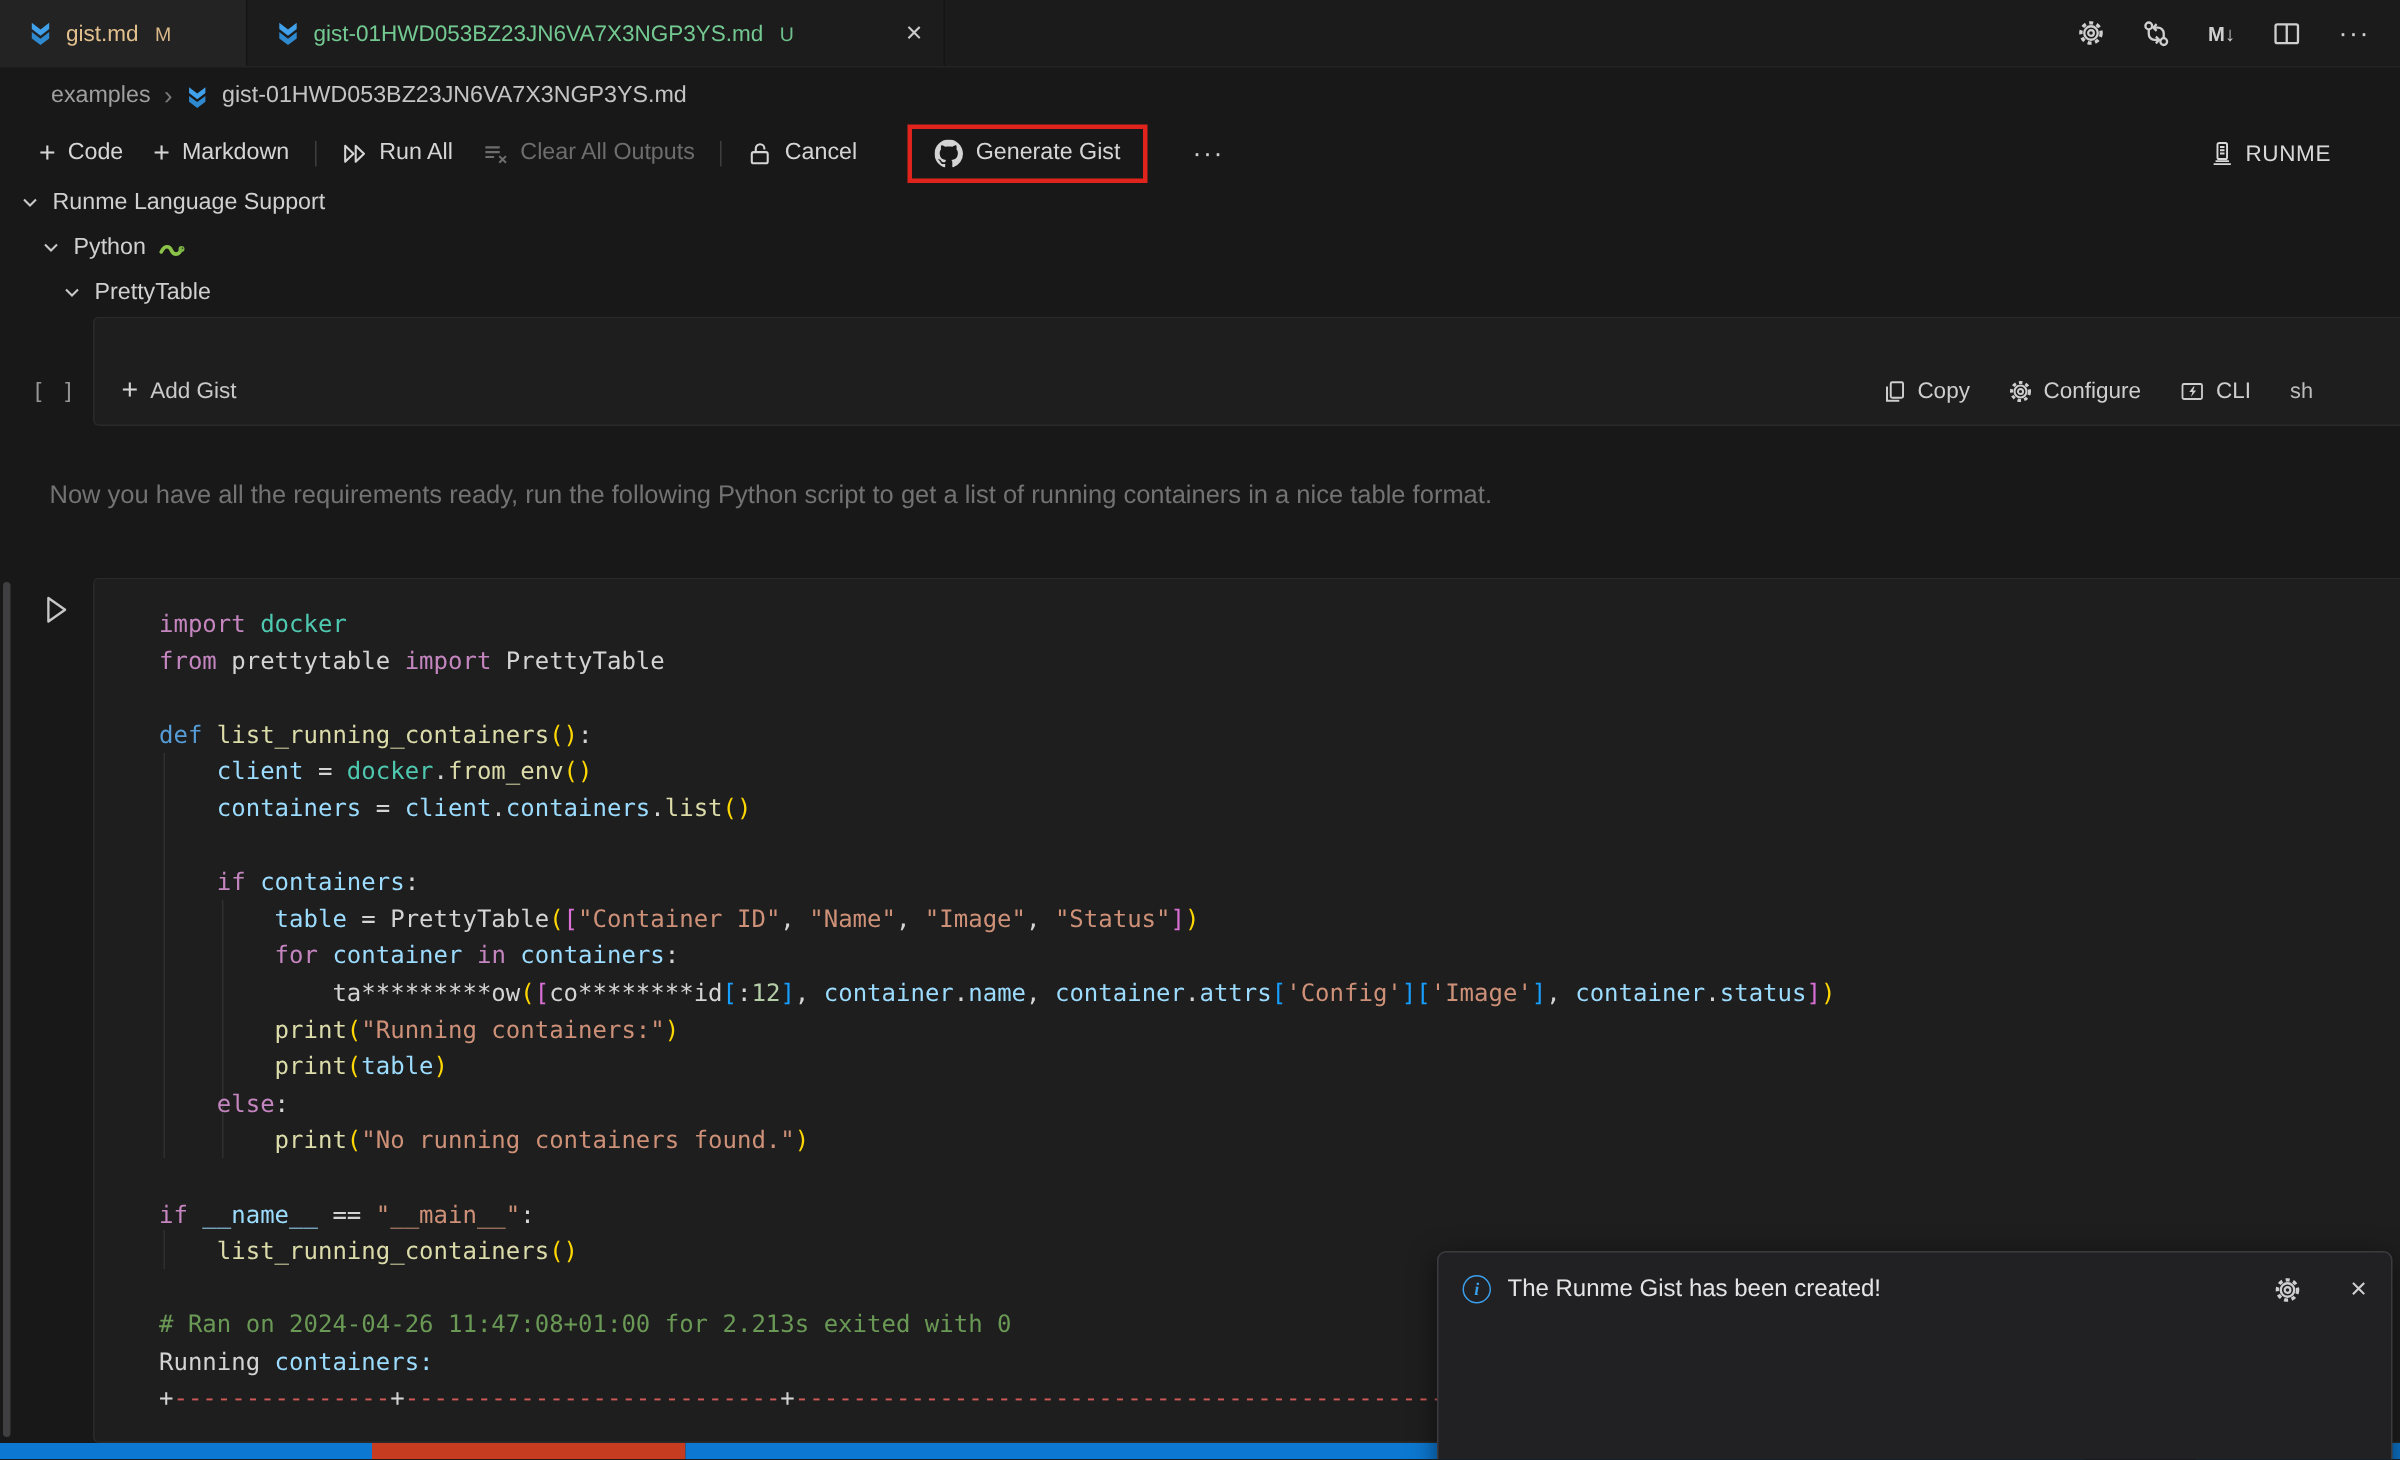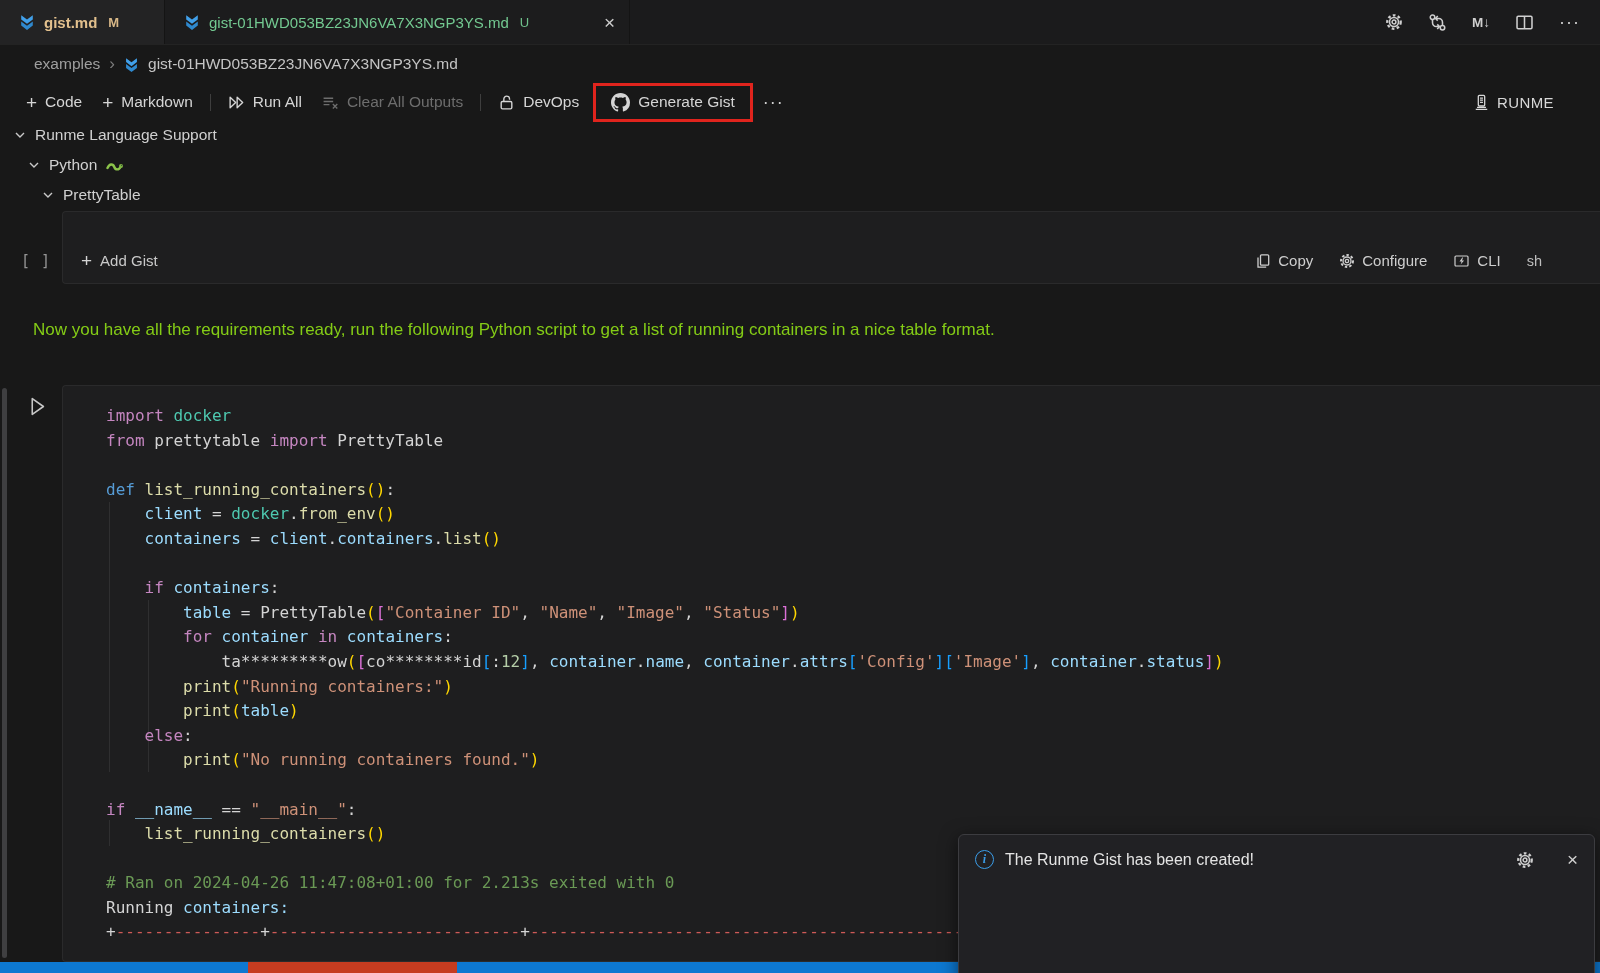--- a/index.html
+++ b/index.html
@@ -6,56 +6,56 @@
   html,body { background:#101010; }
   .screen {
     position:relative; width:1600px; height:973px; overflow:hidden;
     background:#181818; font-family:"Liberation Sans", sans-serif; color:#d4d4d4;
   }
   svg { display:block; }
 
   
   .tabbar { position:absolute; top:0; left:0; right:0; height:45px; background:#1b1b1c; display:flex; align-items:stretch; border-bottom:1px solid #232323; }
   .tab { display:flex; align-items:center; gap:9px; padding:0 14px 0 19px; border-right:1px solid #141414; font-size:15px; }
-  .tab1 { width:165px; background:#232324;font-weight:bold; }
+  .tab1 { width:165px; background:#232324; }
   .tab2 { width:465px; background:#1c1c1d; }
   .tab-badge { font-size:13px; margin-left:2px; opacity:.95; }
   .tab-close { margin-left:auto; color:#cccccc; font-size:19px; line-height:1; cursor:pointer; }
   .editor-actions { margin-left:auto; display:flex; align-items:center; gap:25px; padding-right:20px; color:#cfcfcf; }
   .md-dl { font-size:13.5px; font-weight:bold; color:#cfcfcf; letter-spacing:0; }
   .dots { font-size:18px; letter-spacing:1px; color:#cfcfcf; }
 
   
   .breadcrumb { position:absolute; top:45px; left:0; height:38px; display:flex; align-items:center; gap:9px; padding-left:34px; font-size:15.5px; color:#9f9f9f; }
   .breadcrumb .file { color:#c4c4c4; }
   .crumb-sep { color:#7d7d7d; font-size:17px; }
 
   
   .nbtoolbar { position:absolute; top:82px; left:0; right:0; height:40px; display:flex; align-items:center; padding-left:16px; font-size:15.5px; color:#d5d5d5; }
   .tbtn { display:flex; align-items:center; gap:8px; padding:6px 10px; border-radius:4px; white-space:nowrap; cursor:pointer; }
   .tbtn.disabled { color:#6d6d6d; }
   .tb-div { width:1px; height:17px; background:#3e3e3e; margin:0 7px; }
-  .redbox { display:flex; align-items:center; border:3px solid #e0241d; padding:3px 9px; margin:0 4px; }
+  .redbox { display:flex; align-items:center; border:3px solid #e0241d; padding:3px 9px; margin:0 24px; }
   .runme-btn { margin-left:auto; margin-right:46px; display:flex; align-items:center; gap:7px; font-size:15px; color:#d8d8d8; letter-spacing:.4px; cursor:pointer; }
   .plus { font-size:19px; font-weight:400; color:#d5d5d5; line-height:1; }
 
   
   .tree-row { position:absolute; display:flex; align-items:center; gap:9px; height:30px; font-size:15.5px; color:#d0d0d0; cursor:pointer; }
 
   
   .cell1 { position:absolute; left:62px; right:0; top:211px; height:73px; background:#1e1e1f; border:1px solid #2a2a2b; border-right:none; border-radius:4px 0 0 4px; display:flex; align-items:flex-end; }
   .cell1-row { width:100%; display:flex; align-items:center; padding:0 58px 13px 18px; font-size:15px; color:#c9c9c9; }
   .cell1-left { display:flex; align-items:center; gap:8px; cursor:pointer; }
   .cell1-right { margin-left:auto; display:flex; align-items:center; gap:26px; color:#cecece; }
   .ibtn { display:flex; align-items:center; gap:7px; cursor:pointer; }
   .lang { color:#bdbdbd; font-size:14.5px; }
   .exec-marker { position:absolute; left:21px; top:252px; font-family:"DejaVu Sans Mono",monospace; font-size:15px; color:#949494; letter-spacing:1px; }
 
   
-  .mdtext { position:absolute; left:33px; top:320px; font-size:17px; color:#84cc16; }
+  .mdtext { position:absolute; left:33px; top:320px; font-size:17px; color:#737373; }
 
   
   .cell2 { position:absolute; left:62px; right:0; top:385px; height:577px; background:#1e1e1f; border:1px solid #2a2a2b; border-right:none; border-radius:4px 0 0 4px; overflow:hidden; }
   #code-lines { position:absolute; left:43px; top:18px; font-family:"DejaVu Sans Mono",monospace; font-size:16px; line-height:24.6px; white-space:pre; }
   .guide { position:absolute; width:1px; background:#2f2f30; }
   .run-btn { position:absolute; left:27px; top:396px; cursor:pointer; }
   .focus-bar { position:absolute; left:2px; top:388px; width:5px; height:570px; background:#3f3f41; border-radius:3px; }
 
   
   .toast { position:absolute; left:958px; top:834px; width:637px; height:150px; background:#212124; border:1px solid #3c3c40; border-radius:6px; box-shadow:0 4px 18px rgba(0,0,0,.55); padding:15px 16px; z-index:10; }
@@ -153,21 +153,21 @@
           <path d="M10.2 8.5 l4.2 4.2 M14.4 8.5 l-4.2 4.2"></path>
         </svg>
       <span>Clear All Outputs</span>
     </div>
     <div class="tb-div"></div>
     <div class="tbtn">
       <svg width="17" height="17" viewBox="0 0 16 16" fill="none" stroke="currentColor" stroke-width="1.3">
           <rect x="3" y="7" width="10" height="7" rx="1.2"></rect>
           <path d="M5.5 7 V4.7 a2.7 2.7 0 0 1 5.4 0 V5.4"></path>
         </svg>
-      <span>DevOps</span>
+      <span>Cancel</span>
     </div>
     <div class="redbox" style="border-color: rgb(224, 36, 29);">
       <div class="tbtn" style="padding:4px 6px;">
         <svg width="19" height="19" viewBox="0 0 16 16">
             <path fill="#d4d4d4" d="M8 0C3.58 0 0 3.58 0 8c0 3.54 2.29 6.53 5.47 7.59.4.07.55-.17.55-.38 0-.19-.01-.82-.01-1.49-2.01.37-2.53-.49-2.69-.94-.09-.23-.48-.94-.82-1.13-.28-.15-.68-.52-.01-.53.63-.01 1.08.58 1.23.82.72 1.21 1.87.87 2.33.66.07-.52.28-.87.51-1.07-1.78-.2-3.64-.89-3.64-3.95 0-.87.31-1.59.82-2.15-.08-.2-.36-1.02.08-2.12 0 0 .67-.21 2.2.82.64-.18 1.32-.27 2-.27s1.36.09 2 .27c1.53-1.04 2.2-.82 2.2-.82.44 1.1.16 1.92.08 2.12.51.56.82 1.27.82 2.15 0 3.07-1.87 3.75-3.65 3.95.29.25.54.73.54 1.48 0 1.07-.01 1.93-.01 2.2 0 .21.15.46.55.38A8.013 8.013 0 0 0 16 8c0-4.42-3.58-8-8-8z"></path>
           </svg>
         <span>Generate Gist</span>
       </div>
     </div>
     <span class="dots" style="margin-left:6px;">···</span>

